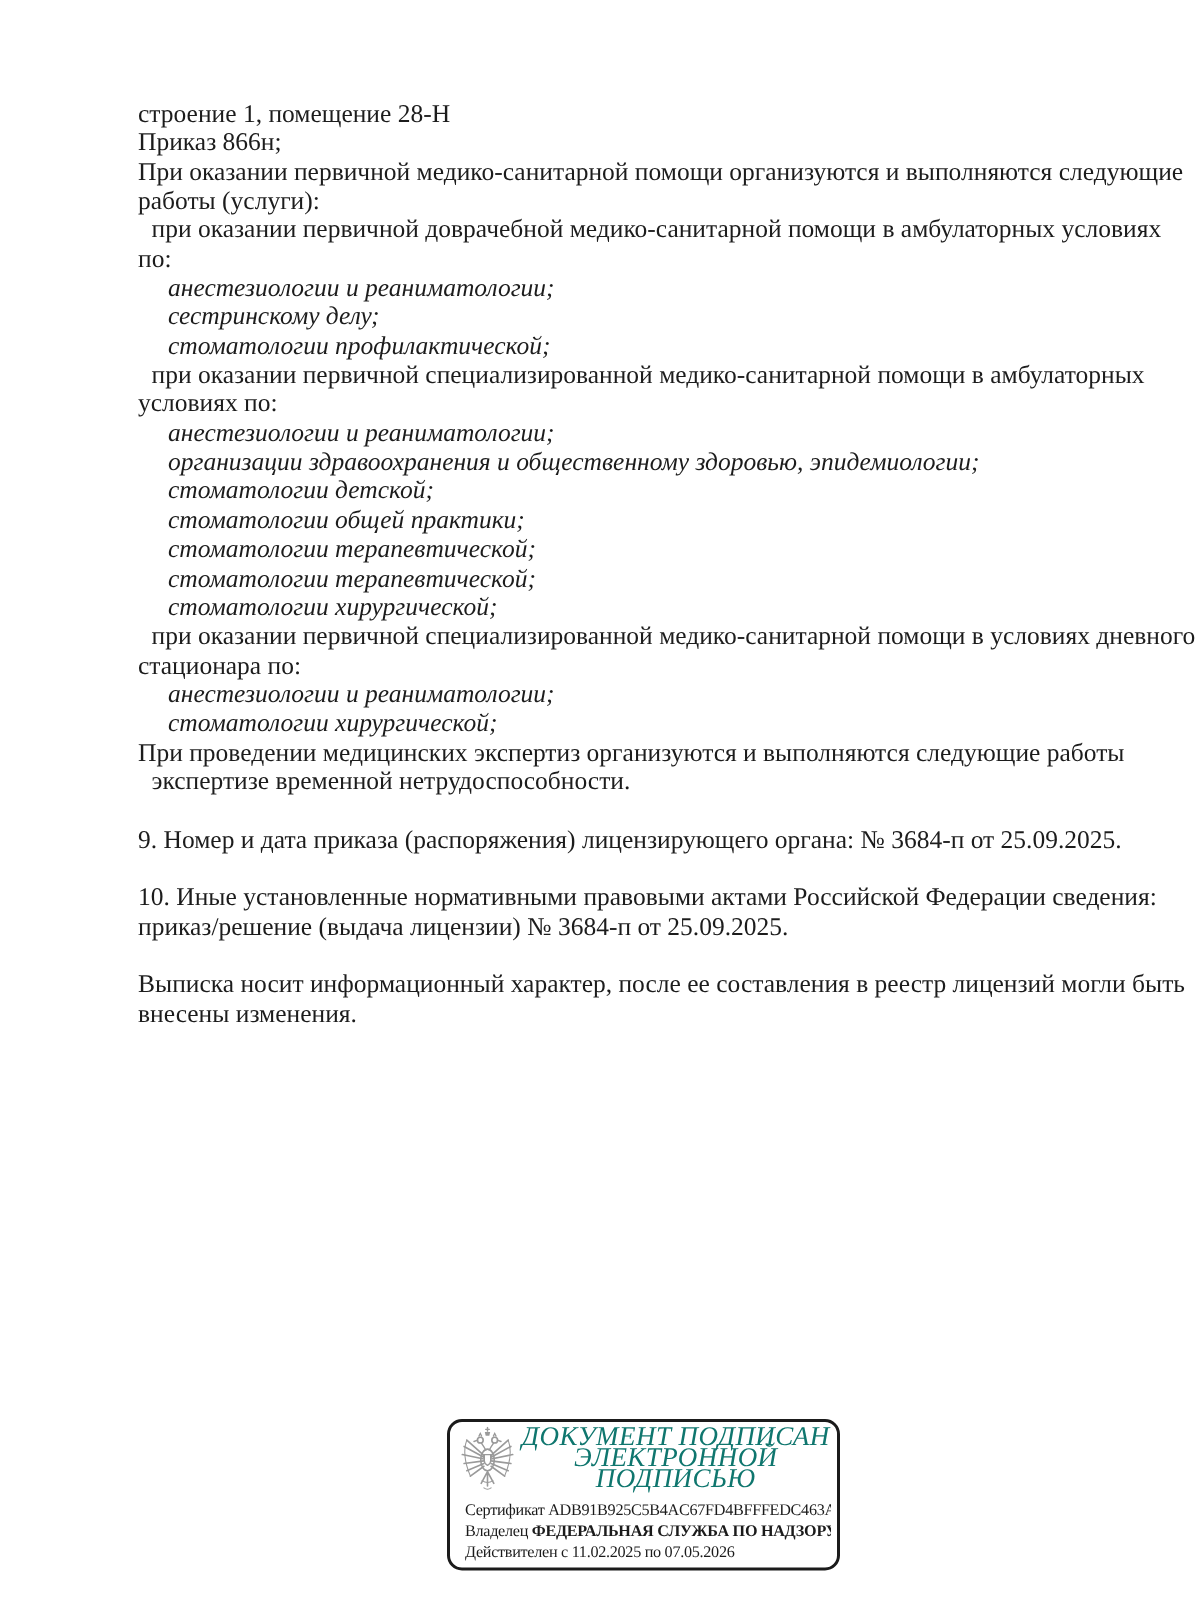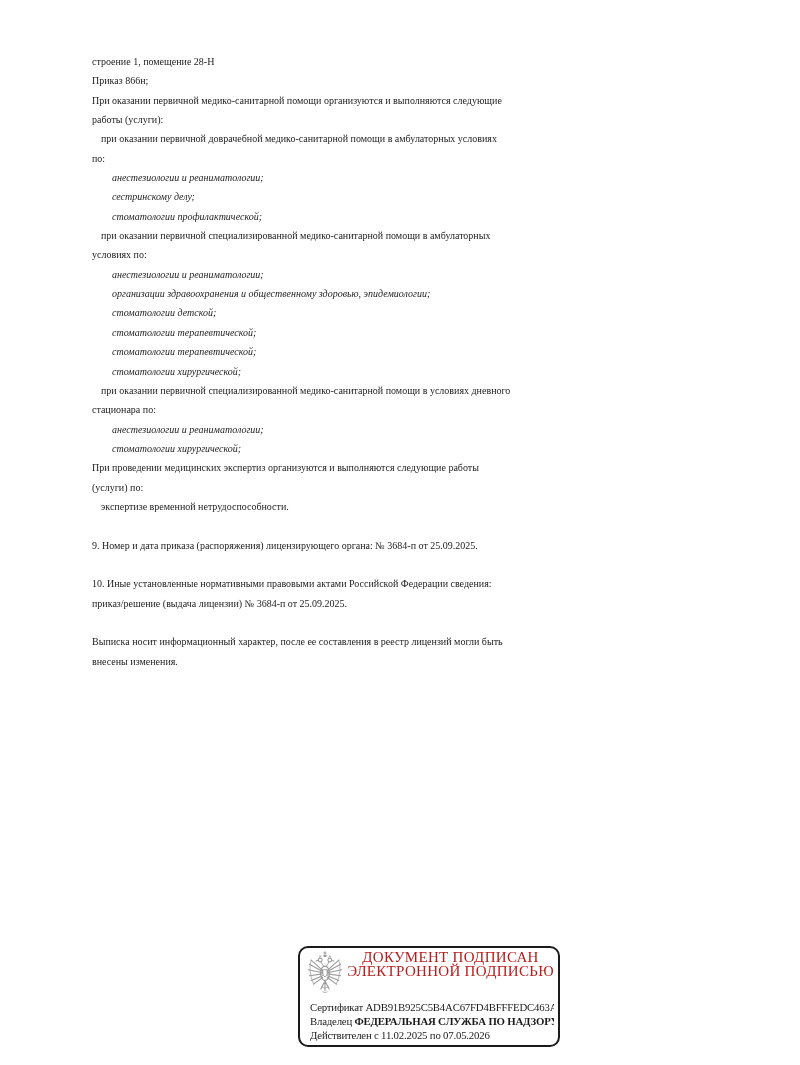--- a/index.html
+++ b/index.html
@@ -12,23 +12,23 @@
     width: 800px;
     height: 1065px;
     background: #ffffff;
     overflow: hidden;
     font-family: "Liberation Serif", serif;
     color: #1c1c1c;
   }
   .doc {
     position: absolute;
     left: 92px;
-    top: 52px;
+    top: 66px;
     width: 676px;
-    font-size: 10px;
+    font-size: 17px;
   }
   .line {
     height: 19.35px;
     line-height: 19.35px;
     white-space: nowrap;
   }
   .indent-1 { padding-left: 9px; }
   .indent-2 { padding-left: 20px; font-style: italic; }
 
   .stamp {
@@ -47,24 +47,25 @@
     align-items: flex-start;
   }
   .emblem {
     flex: 0 0 auto;
     margin: 3px 0 0 7px;
   }
   .stamp-titles {
     flex: 1 1 auto;
     text-align: center;
     padding-top: 2px;
-    font-size: 15px;
+    font-size: 18px;
     line-height: 14px;
     letter-spacing: 0.3px;
-    color: #b91c1c;
+    color: #0f766e;
+    font-style: italic;
   }
   .stamp-lines {
     position: absolute;
     left: 10px;
     right: 4px;
     top: 52px;
     font-size: 10.8px;
     line-height: 14px;
     letter-spacing: -0.2px;
     white-space: nowrap;
@@ -86,29 +87,29 @@
       <div class="line indent-1">при оказании первичной доврачебной медико-санитарной помощи в амбулаторных условиях</div>
       <div class="line indent-0">по:</div>
       <div class="line indent-2">анестезиологии и реаниматологии;</div>
       <div class="line indent-2">сестринскому делу;</div>
       <div class="line indent-2">стоматологии профилактической;</div>
       <div class="line indent-1">при оказании первичной специализированной медико-санитарной помощи в амбулаторных</div>
       <div class="line indent-0">условиях по:</div>
       <div class="line indent-2">анестезиологии и реаниматологии;</div>
       <div class="line indent-2">организации здравоохранения и общественному здоровью, эпидемиологии;</div>
       <div class="line indent-2">стоматологии детской;</div>
+      <div class="line indent-2">стоматологии общей практики;</div>
       <div class="line indent-2">стоматологии терапевтической;</div>
       <div class="line indent-2">стоматологии терапевтической;</div>
       <div class="line indent-2">стоматологии хирургической;</div>
       <div class="line indent-1">при оказании первичной специализированной медико-санитарной помощи в условиях дневного</div>
       <div class="line indent-0">стационара по:</div>
       <div class="line indent-2">анестезиологии и реаниматологии;</div>
       <div class="line indent-2">стоматологии хирургической;</div>
       <div class="line indent-0">При проведении медицинских экспертиз организуются и выполняются следующие работы</div>
-      <div class="line indent-0">(услуги) по:</div>
       <div class="line indent-1">экспертизе временной нетрудоспособности.</div>
       <div class="line indent-0">&nbsp;</div>
       <div class="line indent-0">9. Номер и дата приказа (распоряжения) лицензирующего органа: № 3684-п от 25.09.2025.</div>
       <div class="line indent-0">&nbsp;</div>
       <div class="line indent-0">10. Иные установленные нормативными правовыми актами Российской Федерации сведения:</div>
       <div class="line indent-0">приказ/решение (выдача лицензии) № 3684-п от 25.09.2025.</div>
       <div class="line indent-0">&nbsp;</div>
       <div class="line indent-0">Выписка носит информационный характер, после ее составления в реестр лицензий могли быть</div>
       <div class="line indent-0">внесены изменения.</div>
     </div>

